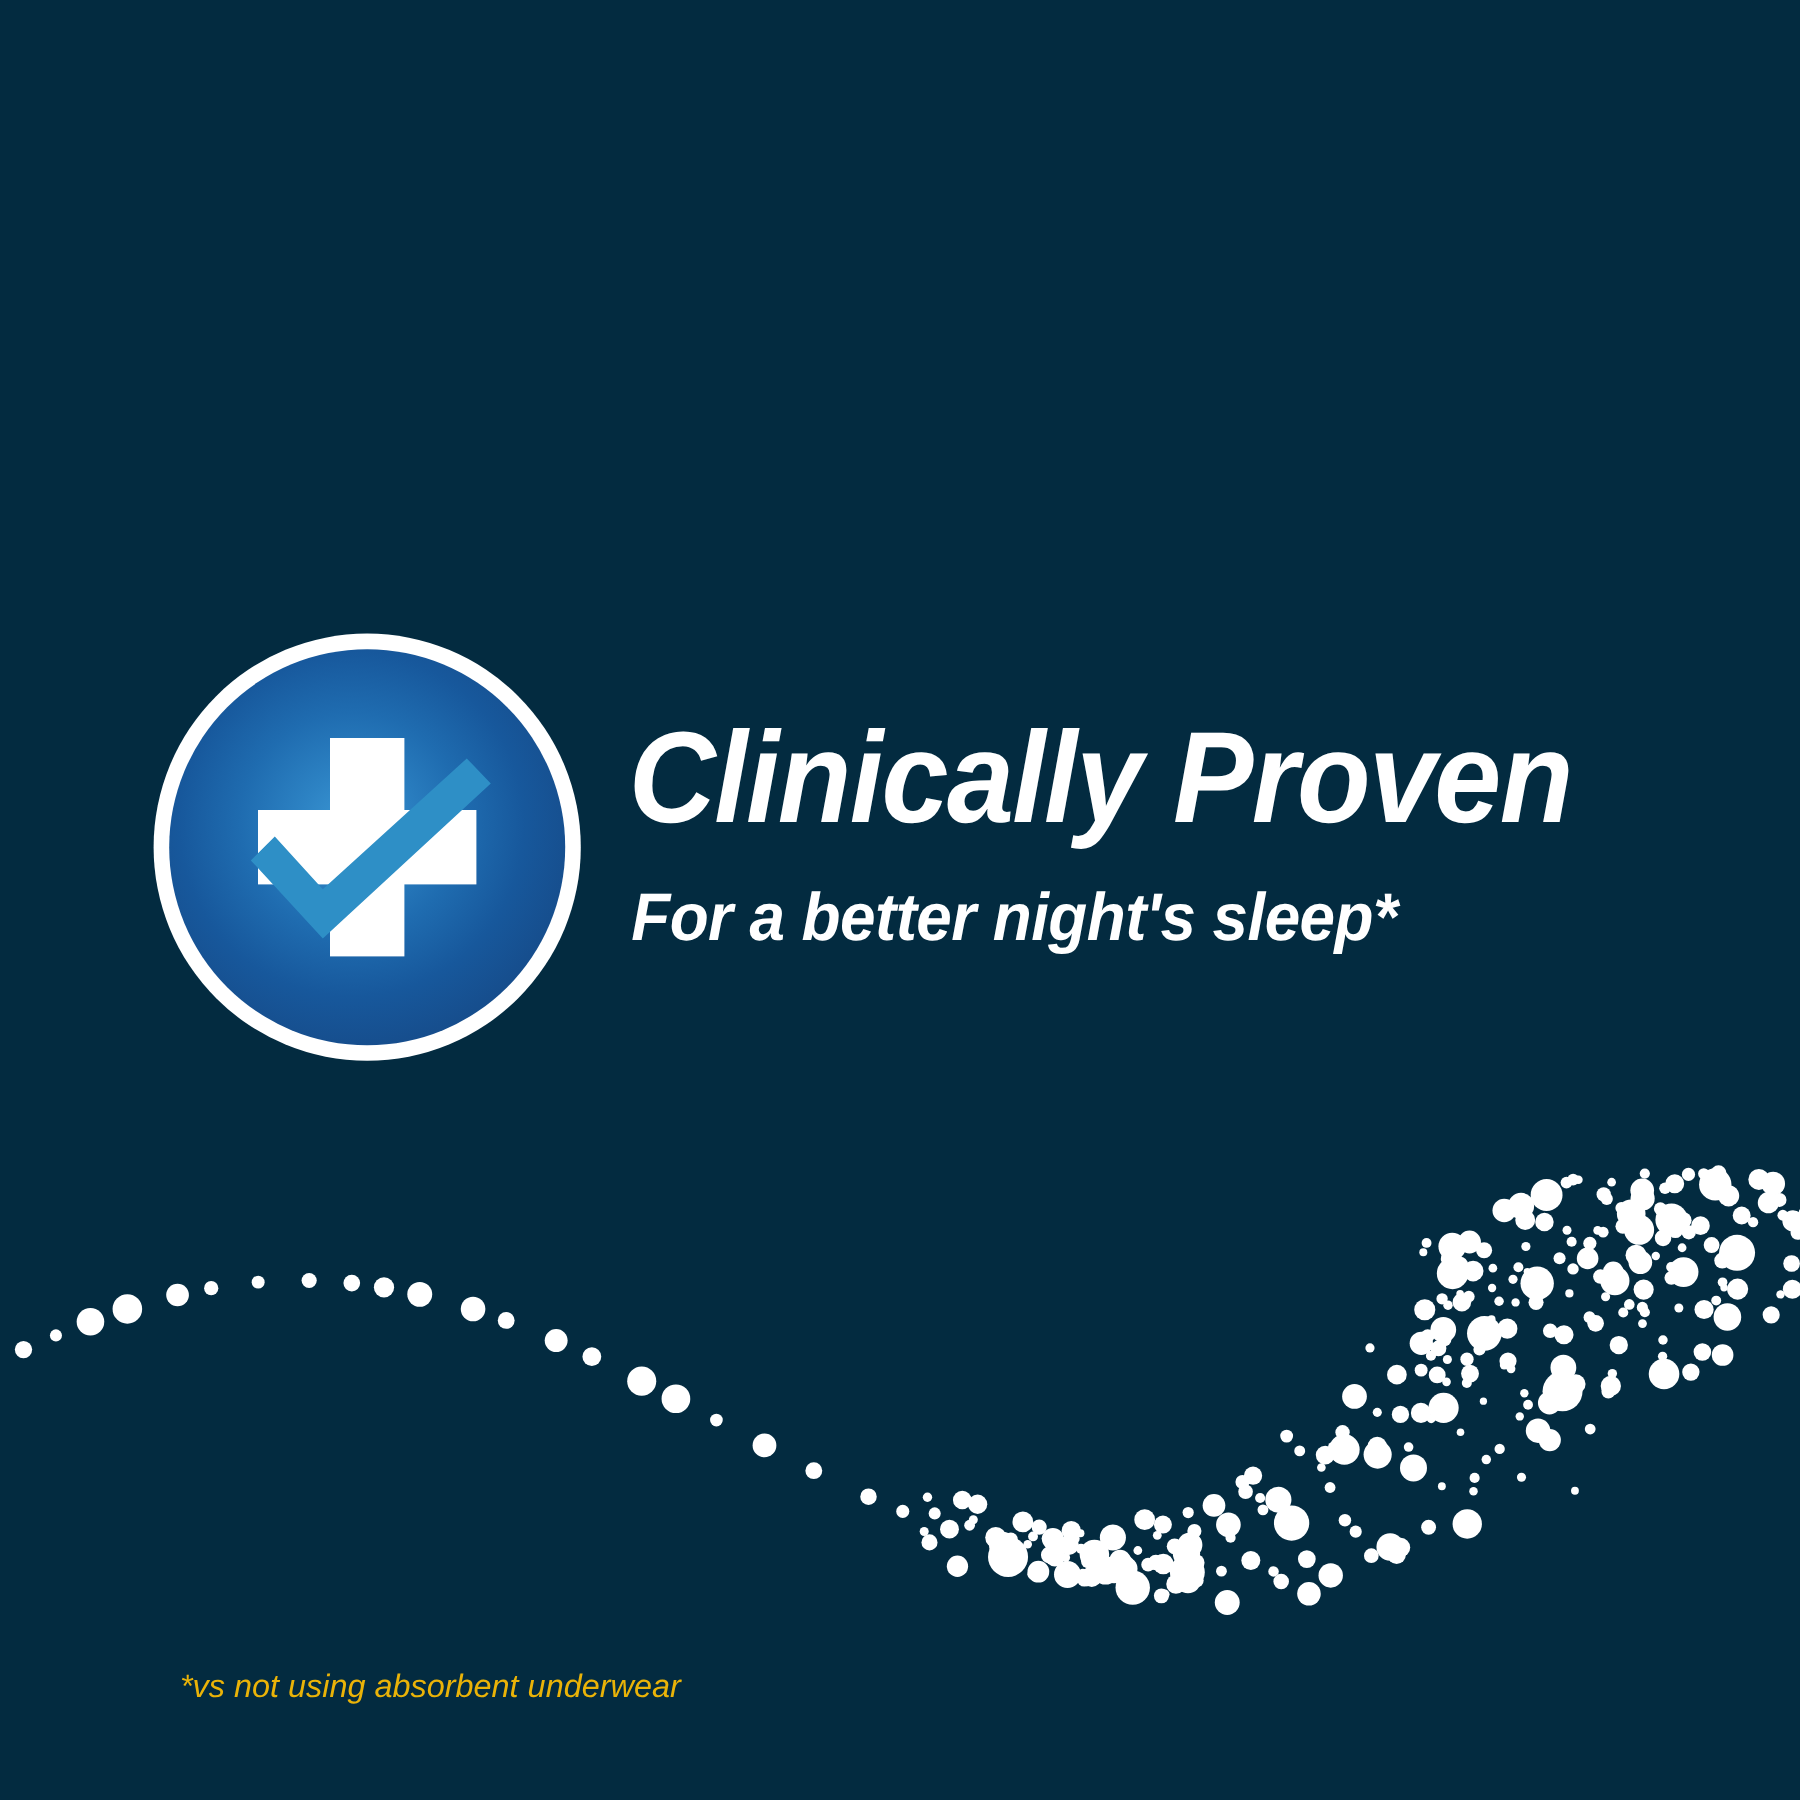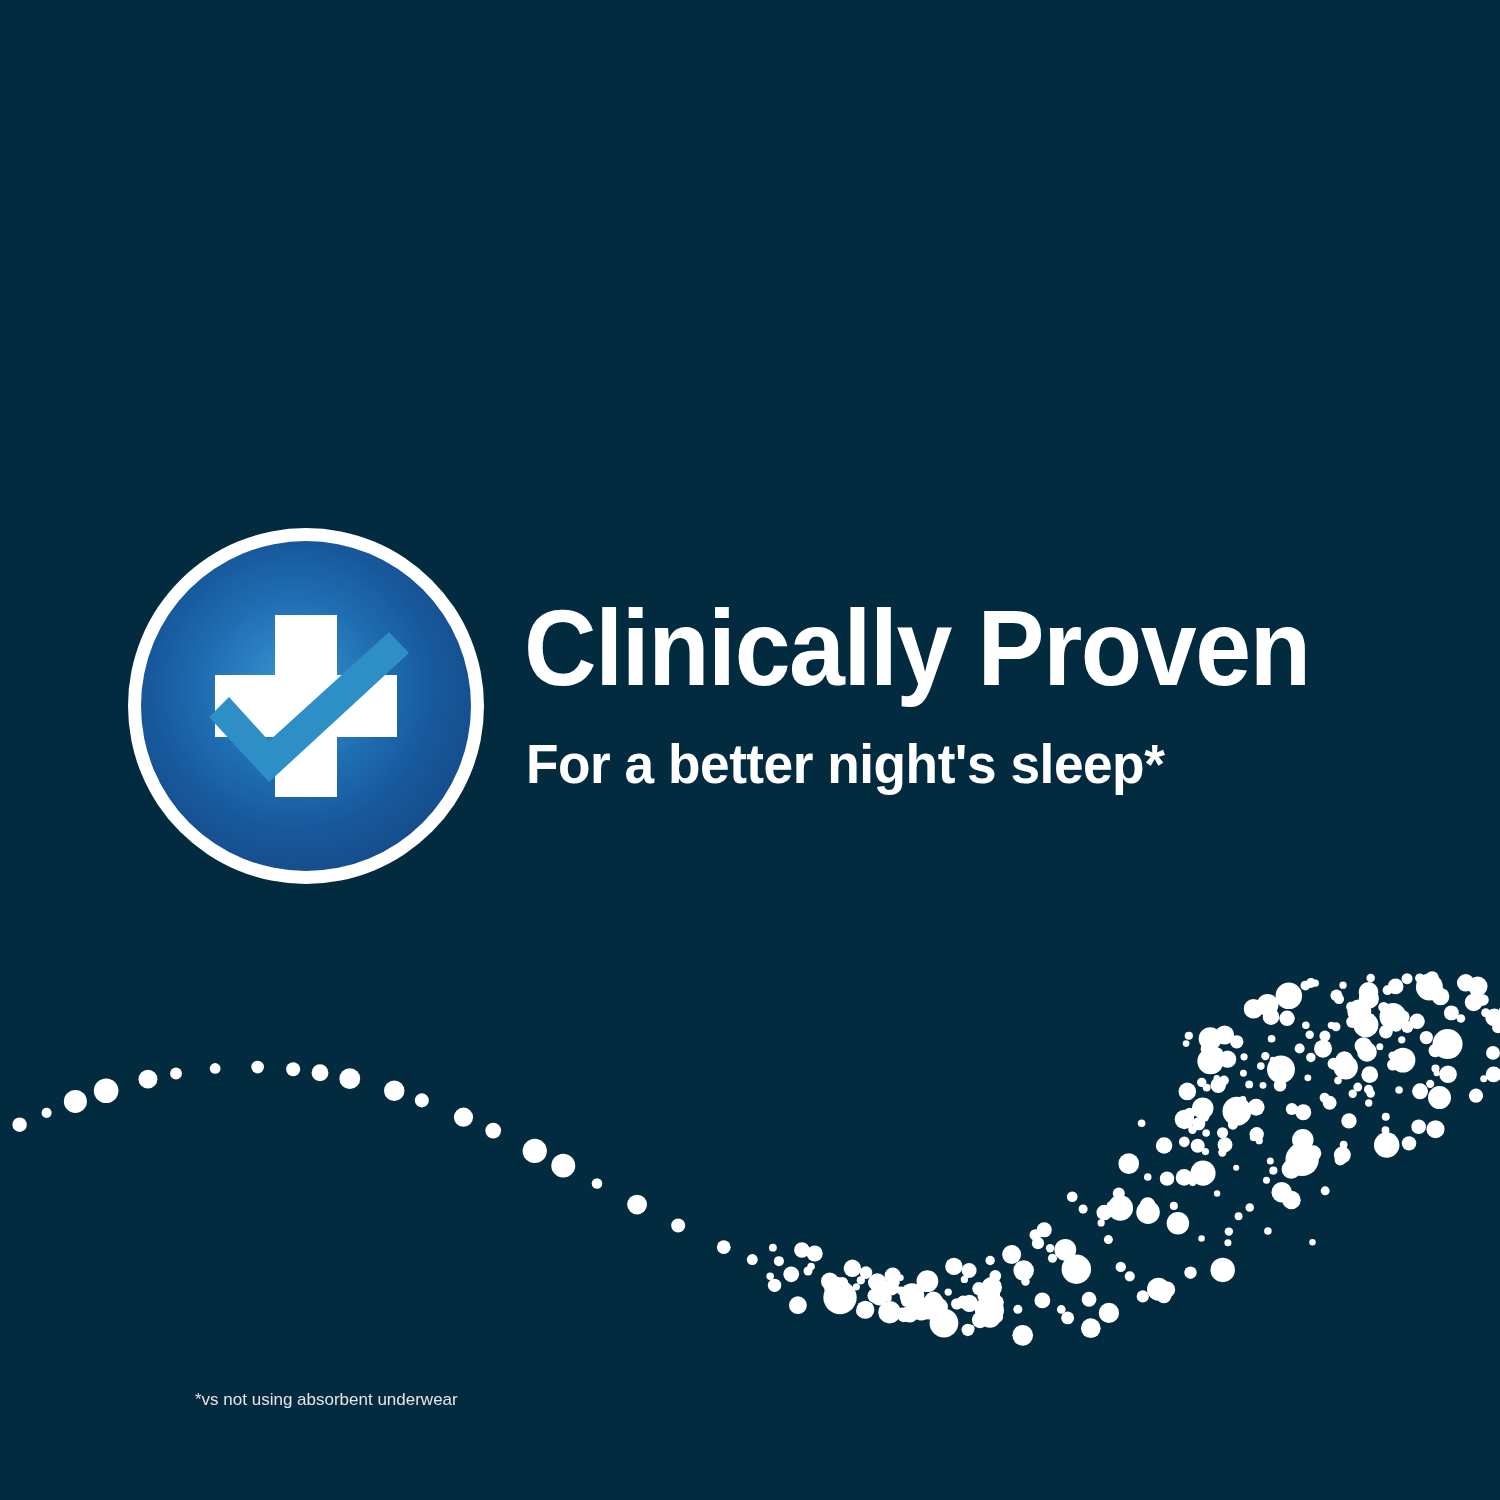--- a/index.html
+++ b/index.html
@@ -12,20 +12,21 @@
     overflow: hidden;
     font-family: "Liberation Sans", sans-serif;
   }
 
   #stage {
     position: relative;
     width: 1500px;
     height: 1500px;
     background: #032b40;
     overflow: hidden;
+    font-style: italic;
   }
 
   
   .badge-wrap {
     position: absolute;
     left: 128px;
     top: 528px;
     width: 356px;
     height: 356px;
   }
@@ -104,27 +105,26 @@
     line-height: 1.0;
     letter-spacing: -0.5px;
     transform: scaleX(0.95);
     transform-origin: left top;
     white-space: nowrap;
   }
   .footnote {
     position: absolute;
     left: 150px;
     top: 1390px;
-    color: #e5e5e5;
+    color: #eab308;
     font-family: "Liberation Sans", sans-serif;
     font-weight: normal;
-    font-size: 17px;
+    font-size: 27px;
     letter-spacing: 0px;
     white-space: nowrap;
-    margin-left: 45px;
   }
 
   
   #dot-wave {
     position: absolute;
     left: 0;
     top: 0;
     width: 1500px;
     height: 1500px;
     pointer-events: none;

